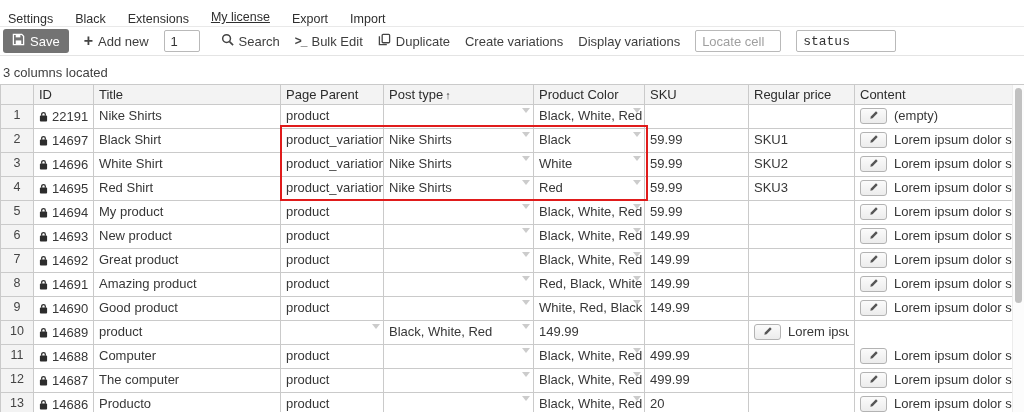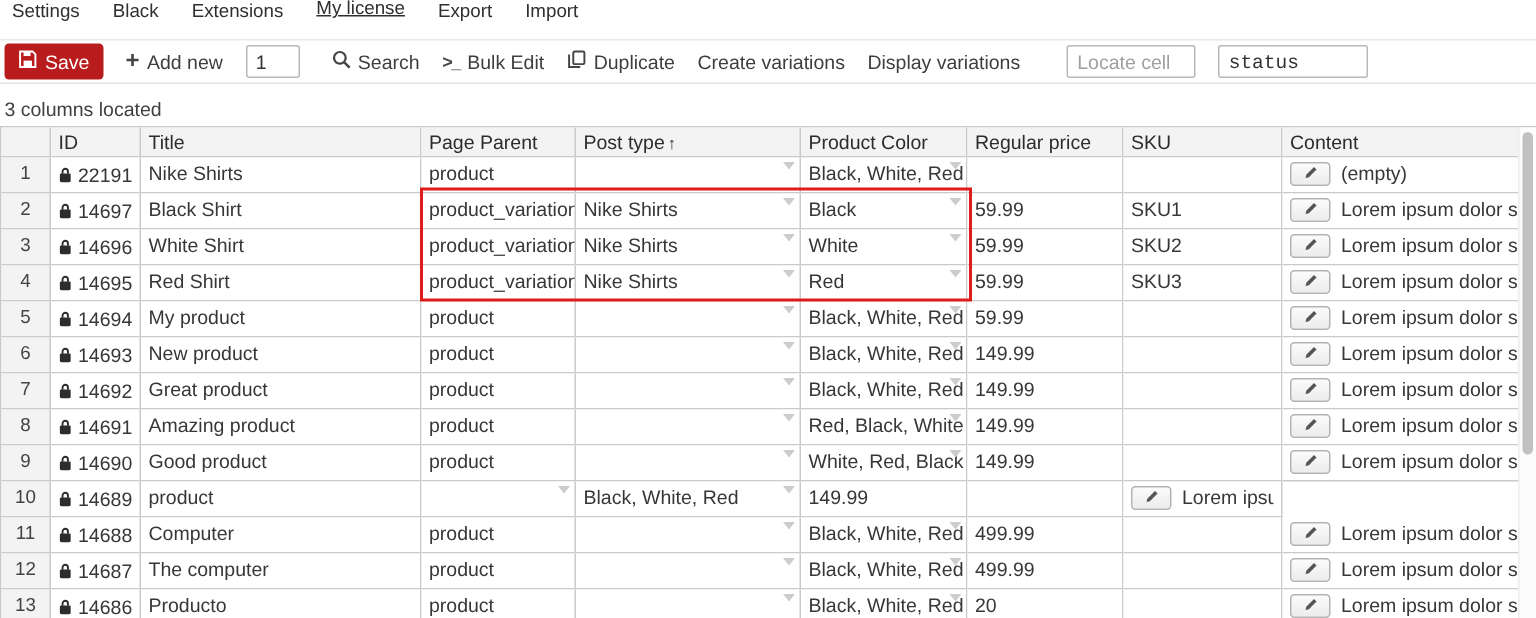--- a/index.html
+++ b/index.html
@@ -1,39 +1,39 @@
 <!DOCTYPE html>
 <html><head>
 <meta charset="utf-8">
 <style>
   * { box-sizing: border-box; margin: 0; padding: 0; }
   html,body { width:1024px; height:412px; overflow:hidden; background:#fff;
     font-family:"Liberation Sans","DejaVu Sans",sans-serif; }
   .app { position:relative; width:1024px; height:412px; background:#fff; }
 
   
-  .menubar { display:flex; align-items:flex-start; height:27px; padding-left:8px;
+  .menubar { display:flex; align-items:flex-end; height:27px; padding-left:8px;
     border-bottom:1px solid #e9e9e9; gap:22px; }
   .menu-item { font-size:12.5px; color:#2f2f2f; cursor:pointer; white-space:nowrap; }
   .menu-item.raised { position:relative; top:-2px;text-decoration:underline; }
 
   
   .toolbar { display:flex; align-items:center; height:29px; padding-left:3px;
     border-bottom:1px solid #e4e4e4; gap:15px; }
-  .btn-save { display:inline-flex; align-items:center; gap:5px; background:#b91c1c;
+  .btn-save { display:inline-flex; align-items:center; gap:5px; background:#737373;
     color:#fff; border:none; border-radius:3px; height:24px; padding:0 9px;
     font-size:13px; cursor:pointer; }
   .tb-btn { display:inline-flex; align-items:center; gap:5px; background:transparent;
     border:none; font-size:13px; color:#3e3e3e; cursor:pointer; white-space:nowrap; }
   .tb-btn .glyph { font-weight:700; color:#444; }
   .tb-input { height:22px; border:1px solid #b9b9b9; border-radius:2px; font-size:13px;
     color:#333; padding:0 6px; outline:none; }
   .tb-input::placeholder { color:#9f9f9f; }
   .inp-count { width:36px; }
-  .inp-locate { width:86px;margin-left:16px; }
+  .inp-locate { width:86px; }
   .inp-field { width:100px;font-family:Liberation Mono, monospace; }
   .icon-svg { display:inline-block; }
 
   
   .status-line { font-size:13px; color:#404040; padding:9px 0 0 3px; height:25px; }
 
   
   .grid { position:absolute; left:0; top:84px; width:1024px;
     border-top:1px solid #cacaca; border-left:1px solid #cacaca; background:#fff; }
   .grow { display:grid;
@@ -139,22 +139,22 @@
   <div class="status-line">3 columns located</div>
 
   <div class="grid">
     <div class="grow ghead" id="grid-head">
         <div class="gcell"><span></span></div>
         <div class="gcell"><span>ID</span></div>
         <div class="gcell"><span>Title</span></div>
         <div class="gcell"><span>Page Parent</span></div>
         <div class="gcell"><span>Post type</span><span class="sort-arrow">↑</span></div>
         <div class="gcell"><span>Product Color</span></div>
+        <div class="gcell"><span>SKU</span></div>
         <div class="gcell"><span>Regular price</span></div>
-        <div class="gcell"><span>SKU</span></div>
         <div class="gcell"><span>Content</span></div>
       </div>
     <div id="grid-body">
         <div class="grow gbody">
           <div class="gcell rownum">1</div>
           <div class="gcell idcell">
             <span class="lock-icon"><svg width="9" height="11" viewBox="0 0 10 12">
                 <rect x="1" y="5" width="8" height="6.5" rx="1" fill="#2d2d2d"></rect>
                 <path d="M3 5.2V3.6a2 2 0 0 1 4 0v1.6" fill="none" stroke="#2d2d2d" stroke-width="1.4"></path>
               </svg></span>

